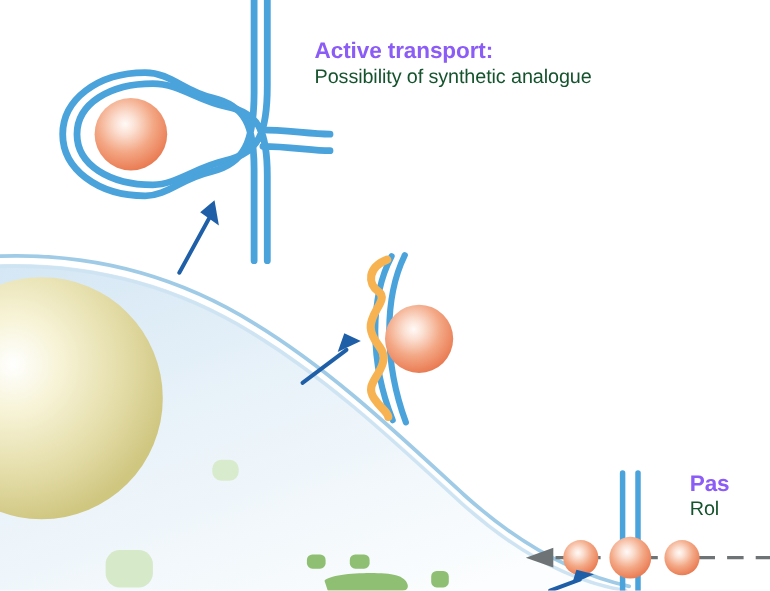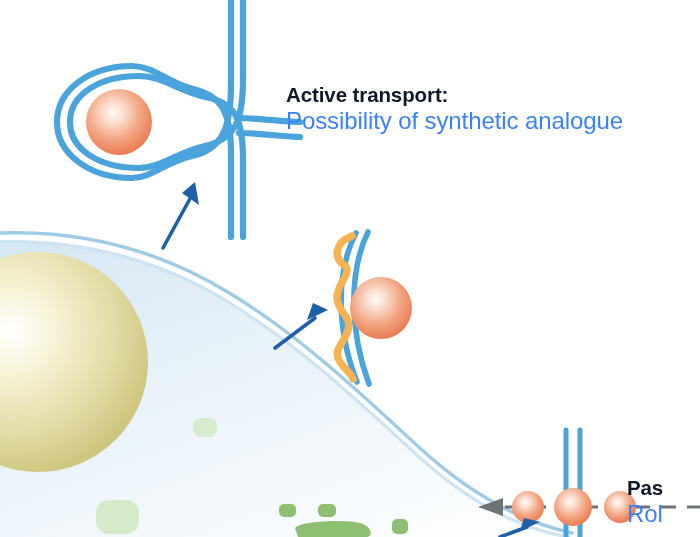--- a/index.html
+++ b/index.html
@@ -22,29 +22,28 @@
     width: 700px;
     height: 537px;
   }
   .txt-block {
     position: absolute;
     white-space: nowrap;
   }
   .txt-head {
     font-size: 20.5px;
     font-weight: bold;
-    color: #0f172a;
+    color: #8b5cf6;
     line-height: 1.15;
     letter-spacing: -0.1px;
-    margin-top: 48px;
   }
   .txt-body {
-    font-size: 24px;
+    font-size: 18px;
     font-weight: normal;
-    color: #3b82f6;
+    color: #14532d;
     line-height: 1.15;
     letter-spacing: -0.1px;
   }
   #label-active   { left: 286px; top: 35px; }
   #label-assisted { left: 437px; top: 230px; }
   #label-passive  { left: 627px; top: 428px; }
 </style>
 </head>
 <body>
 

